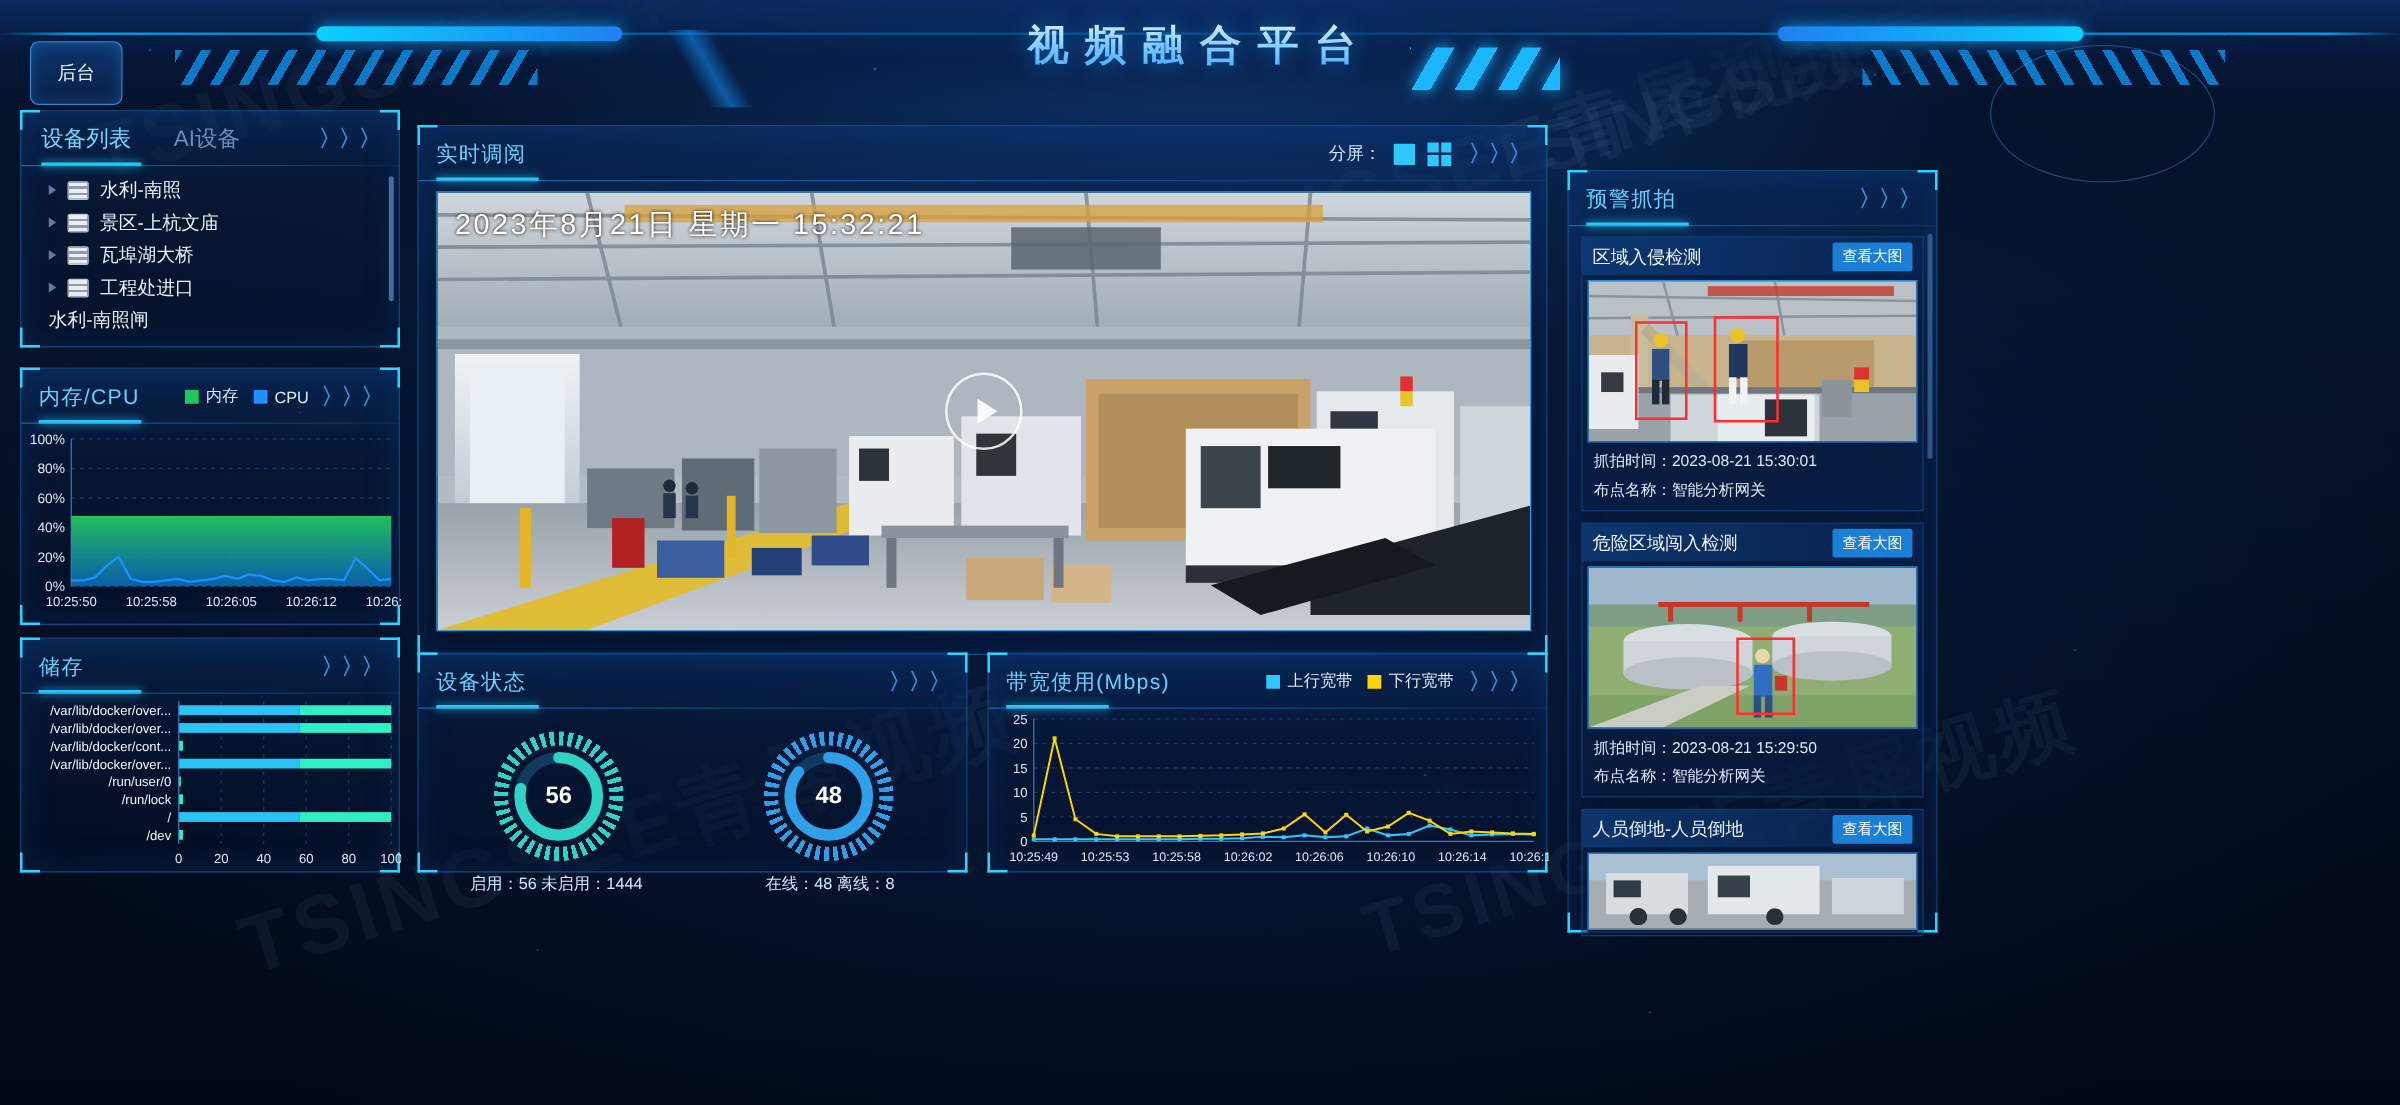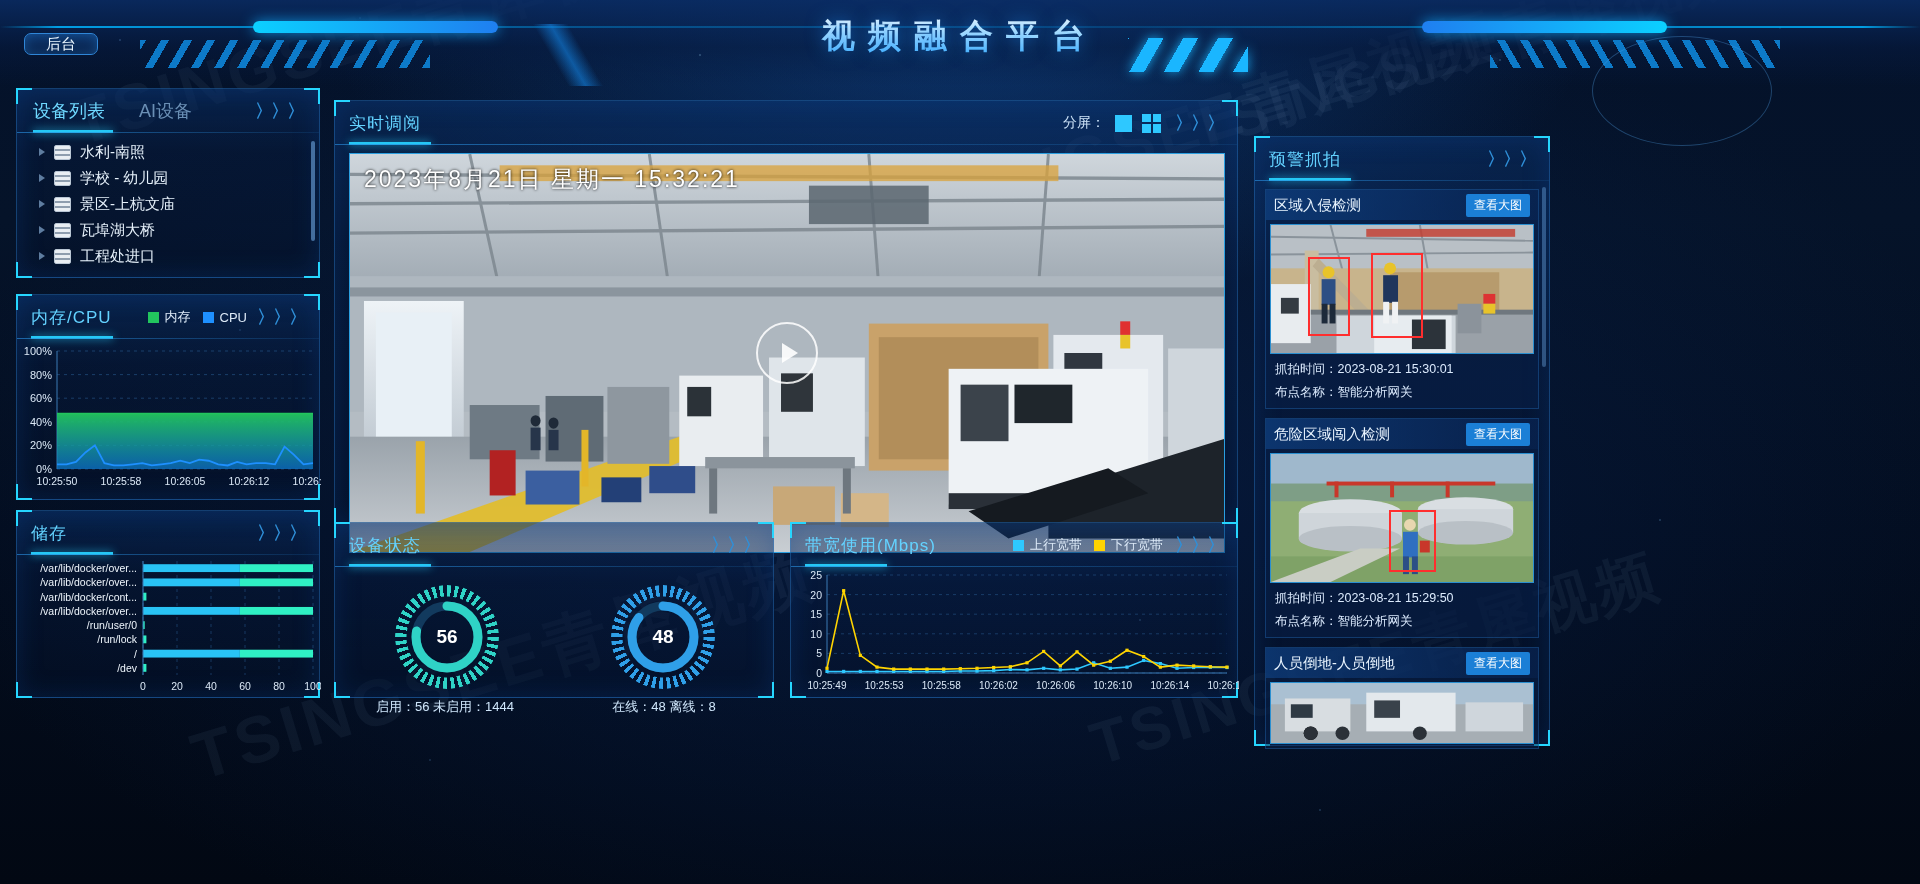--- a/index.html
+++ b/index.html
@@ -51,21 +51,21 @@
     background: repeating-linear-gradient(-60deg, #1ab6ff 0 13px, rgba(0,0,0,0) 13px 30px);
     filter: drop-shadow(0 0 6px rgba(25,180,255,.9)); }
   .hdr-chev.r { left:1128px; }
   .hdr-diag-l { position:absolute; left:498px; top:24px; width:140px; height:62px;
     background: linear-gradient(60deg, rgba(14,120,220,.0) 40%, rgba(20,140,240,.55) 50%, rgba(14,120,220,0) 60%); }
   .title { position:absolute; left:0; top:14px; width:1920px; text-align:center;
     font-size:33px; letter-spacing:13px; font-weight:bold;
     background: linear-gradient(180deg,#ffffff 0%, #bfe9ff 38%, #2fa8ff 100%);
     -webkit-background-clip:text; background-clip:text; color:transparent;
     text-shadow: 0 0 18px rgba(30,150,255,.55); }
-  .btn-back { position:absolute; left:24px; top:33px; width:74px; height:22px;
+  .btn-back { position:absolute; left:24px; top:33px; width:74px; height:51px;
     border:1px solid #2f86d8; border-radius:7px; color:#eaf6ff; font-size:15px;
     display:flex; align-items:center; justify-content:center;
     background: linear-gradient(180deg, rgba(16,62,124,.75), rgba(10,36,78,.75));
     box-shadow: inset 0 0 12px rgba(40,140,230,.35); cursor:pointer; }
   .hdr-arc { position:absolute; right:148px; top:36px; width:180px; height:110px;
     border:1px solid rgba(80,160,230,.35); border-radius:50%; }
   
   .wm { position:absolute; color:rgba(190,220,255,.055); font-size:64px; font-weight:bold;
     transform: rotate(-17deg); white-space:nowrap; pointer-events:none; letter-spacing:4px; }
   
@@ -104,21 +104,21 @@
   .sw { width:11px; height:11px; display:inline-block; }
   .chart-area { position:relative; }
   
   #storePanel { left:16px; top:510px; width:304px; height:188px; }
   
   #livePanel { left:334px; top:100px; width:904px; height:424px; }
   .split-label { color:#cfe5fa; font-size:14px; margin-left:auto; display:flex; align-items:center; gap:10px; }
   .sq1 { width:17px;height:17px;background:#2ec8ff; cursor:pointer; }
   .sq4 { width:19px;height:19px; display:grid; grid-template-columns:1fr 1fr; grid-template-rows:1fr 1fr; gap:2px; cursor:pointer; }
   .sq4 i { background:#2ec8ff; display:block; }
-  .video-wrap { position:absolute; left:14px; top:52px; width:876px; height:400px;
+  .video-wrap { position:absolute; left:14px; top:52px; width:876px; height:352px;
     border:1px solid #2b9fe0; overflow:hidden; background:#0a1624; }
   .vid-ts { position:absolute; left:14px; top:10px; color:#ffffff; font-size:23px;
     letter-spacing:2px; text-shadow:0 0 3px #000; z-index:4; font-family:"Liberation Sans",sans-serif;}
   .play-btn { position:absolute; left:50%; top:50%; transform:translate(-50%,-50%); z-index:4;
     width:62px;height:62px;border-radius:50%;border:2px solid rgba(255,255,255,.85);
     display:flex;align-items:center;justify-content:center; cursor:pointer; }
   .play-btn:after { content:""; width:0;height:0;border-left:16px solid rgba(255,255,255,.9);
     border-top:10px solid transparent;border-bottom:10px solid transparent; margin-left:5px; }
   
   #statusPanel { left:334px; top:522px; width:440px; height:176px; }
@@ -184,25 +184,20 @@
       <span class="tab">AI设备</span>
       <span class="arrows">〉〉〉</span>
       <span class="tab-underline"></span>
       <span class="p-divider"></span>
     </div>
     <div class="dev-list">
       <div class="dev-item">
         <span class="dev-caret"></span>
         <span class="dev-ico"></span>
         <span class="dev-name">水利-南照</span>
-      </div>
-      <div class="dev-item">
-        <span class="dev-caret"></span>
-        <span class="dev-ico"></span>
-        <span class="dev-name">学校 - 幼儿园</span>
       </div>
       <div class="dev-item">
         <span class="dev-caret"></span>
         <span class="dev-ico"></span>
         <span class="dev-name">景区-上杭文庙</span>
       </div>
       <div class="dev-item">
         <span class="dev-caret"></span>
         <span class="dev-ico"></span>
         <span class="dev-name">瓦埠湖大桥</span>

